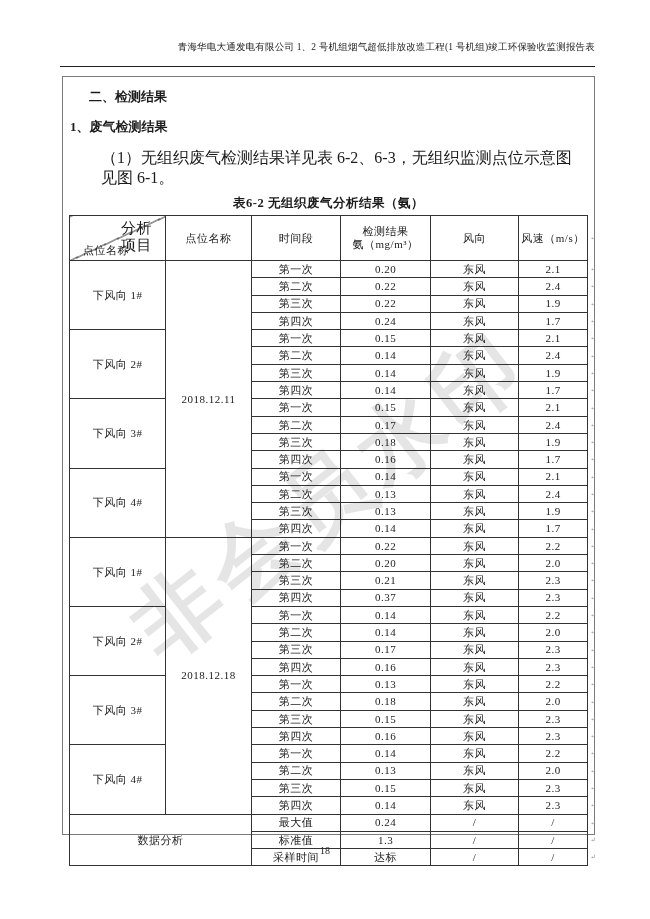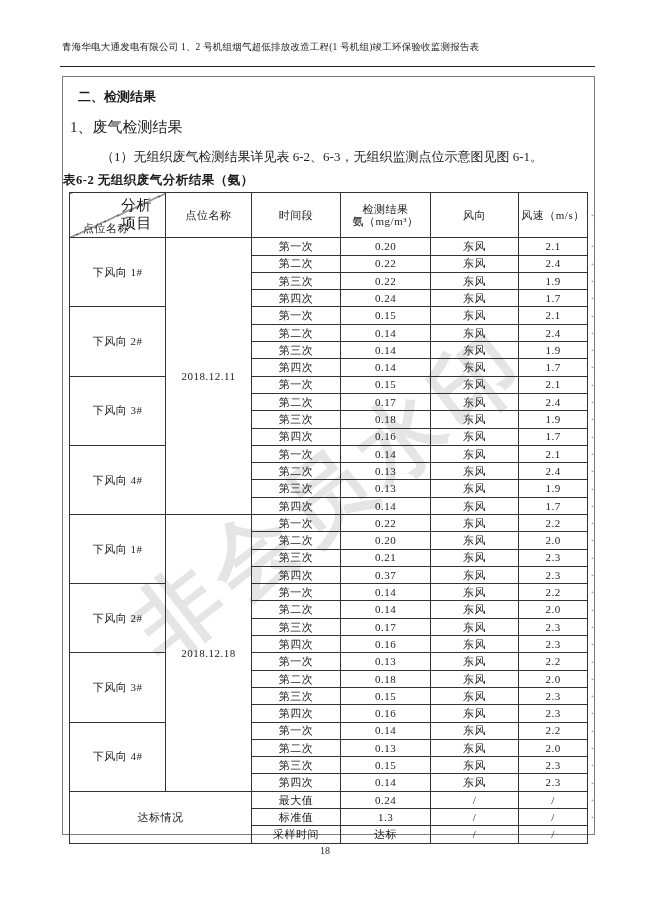--- a/index.html
+++ b/index.html
@@ -9,59 +9,59 @@
     background: #ffffff;
     font-family: "Liberation Serif", "DejaVu Serif", serif;
     color: #1c1c1c;
     overflow: hidden;
   }
 
   
   .doc-header {
     position: absolute;
     top: 41px; left: 62px; width: 533px;
-    text-align: left;
+    text-align: right;
     font-size: 9.5px;
     letter-spacing: 0.2px;
     color: #222;
     white-space: nowrap;
   }
   .header-rule {
     position: absolute;
     top: 66px; left: 60px; width: 535px;
     border-top: 1.5px solid #222;
   }
 
   
   .content-box {
     position: absolute;
     top: 76px; left: 62px;
     width: 533px; height: 759px;
     border: 1px solid #7a7a7a;
     background: transparent;
   }
   .section-heading {
-    margin: 11px 0 0 15px;
+    margin: 11px 0 0 26px;
     font-size: 13px;
     font-weight: bold;
   }
   .subsection-heading {
     margin: 12px 0 0 7px;
-    font-size: 15px;
-    font-weight: normal;
+    font-size: 13px;
+    font-weight: bold;
   }
   .body-paragraph {
     margin: 12px 10px 0 10px;
     padding-left: 28px;
-    font-size: 13px;
+    font-size: 16px;
     line-height: 1.25;
   }
   .table-title {
     margin-top: 7px;
-    text-align: left;
+    text-align: center;
     font-size: 12.5px;
     font-weight: bold;
     letter-spacing: 0.5px;
   }
 
   
   table.results {
     margin: 3px auto 0 auto;
     width: 518px;
     border-collapse: collapse;
@@ -365,21 +365,21 @@
           <td>东风</td>
           <td>2.3<span class="pmark">↵</span></td>
         </tr>
         <tr>
           <td>第四次</td>
           <td>0.14</td>
           <td>东风</td>
           <td>2.3<span class="pmark">↵</span></td>
         </tr>
         <tr>
-          <td rowspan="3" colspan="2" class="analysis-row-cell">达标情况</td>
+          <td rowspan="3" colspan="2" class="analysis-row-cell">数据分析</td>
           <td class="analysis-row-cell">最大值</td>
           <td class="analysis-row-cell">0.24</td>
           <td class="analysis-row-cell">/</td>
           <td class="analysis-row-cell">/<span class="pmark">↵</span></td>
         </tr>
         <tr>
           <td class="analysis-row-cell">标准值</td>
           <td class="analysis-row-cell">1.3</td>
           <td class="analysis-row-cell">/</td>
           <td class="analysis-row-cell">/<span class="pmark">↵</span></td>

